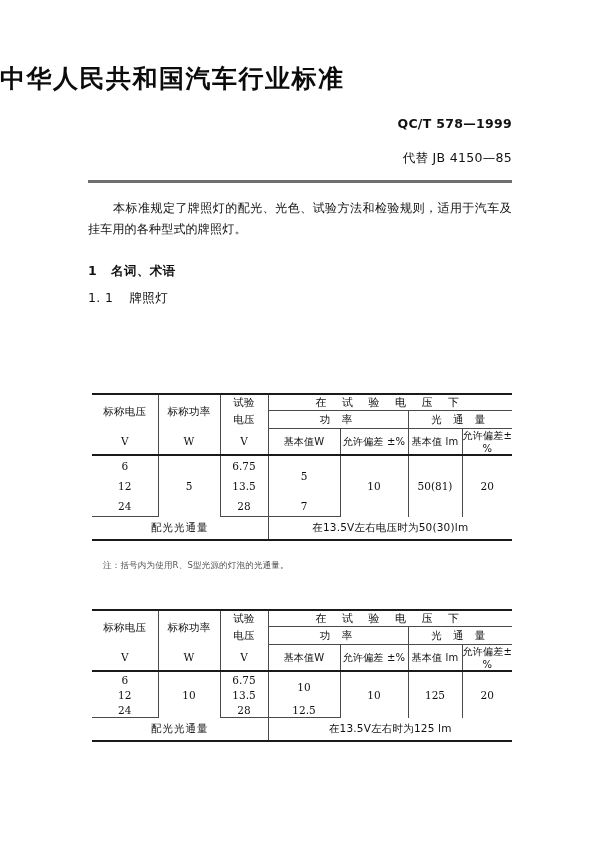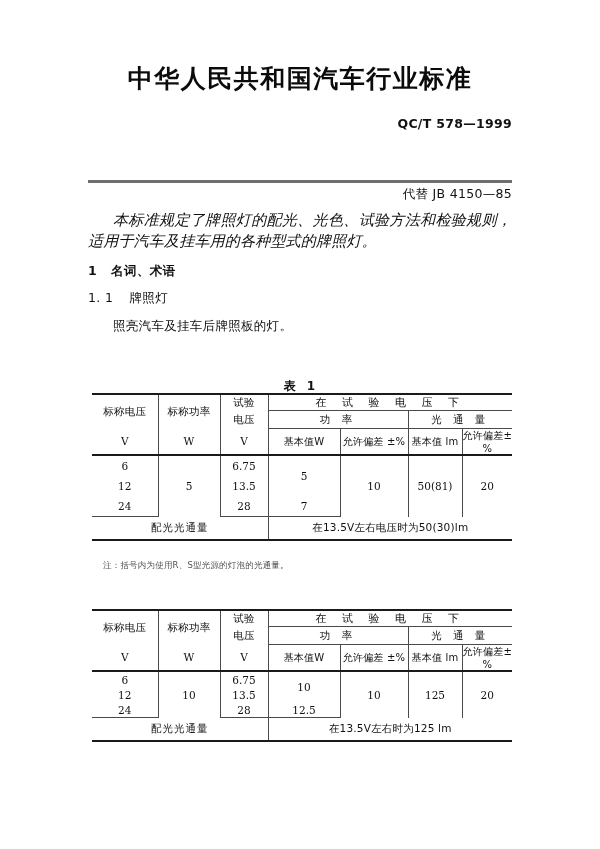--- a/index.html
+++ b/index.html
@@ -21,21 +21,21 @@
     height: 849px;
     box-sizing: border-box;
   }
 
   
   .doc-title {
     position: absolute;
     left: 0;
     top: 62px;
     width: 600px;
-    text-align: center;
+    text-align: left;
     font-size: 25px;
     font-weight: bold;
     letter-spacing: 1.5px;
     font-family: Liberation Mono, monospace;
     color: #0b0b0b;
   }
   .std-code {
     position: absolute;
     right: 88px;
     top: 116px;
@@ -51,43 +51,41 @@
     font-size: 12.5px;
     font-weight: bold;
     letter-spacing: 0.8px;
   }
   .replaces {
     position: absolute;
     right: 88px;
     top: 150px;
     font-size: 12.5px;
     letter-spacing: 0.3px;
-    margin-top: 36px;
   }
   .head-rule {
     position: absolute;
     left: 88px;
     top: 180px;
     width: 424px;
     height: 3px;
     background: #6f6f6f;
   }
 
   
   .scope-para {
     position: absolute;
     left: 88px;
-    top: 210px;
+    top: 198px;
     width: 424px;
-    font-size: 15px;
+    font-size: 12px;
     line-height: 21px;
     text-indent: 25px;
     text-align: justify;
     letter-spacing: 0.2px;
-    font-style: italic;
   }
   .clause {
     position: absolute;
     font-size: 12.5px;
     letter-spacing: 0.4px;
   }
   .clause-num {
     display: inline-block;
   }
   .clause-bold {
@@ -195,26 +193,22 @@
   <div class="scope-para">本标准规定了牌照灯的配光、光色、试验方法和检验规则，适用于汽车及挂车用的各种型式的牌照灯。</div>
 
   <div class="clause c1">
     <span class="clause-num clause-bold">1</span><span class="gap"></span><span class="clause-bold">名词、术语</span>
   </div>
 
   <div class="clause c11">
     <span class="clause-num">1. 1</span><span class="gap"></span><span>牌照灯</span>
   </div>
 
-  <div class="c11-text">照亮汽车及挂车后牌照板的灯。</div>
-
-
-  <div class="tbl-caption" style="top:378px;">
-    <span>表</span><span class="cap-gap"></span><span>1</span>
-  </div>
+
+
 
   <table class="std-table" style="top:393px;">
     <colgroup>
       <col style="width:66px">
         <col style="width:62px">
         <col style="width:48px">
       <col style="width:72px">
         <col style="width:68px">
         <col style="width:54px">
         <col style="width:50px">

